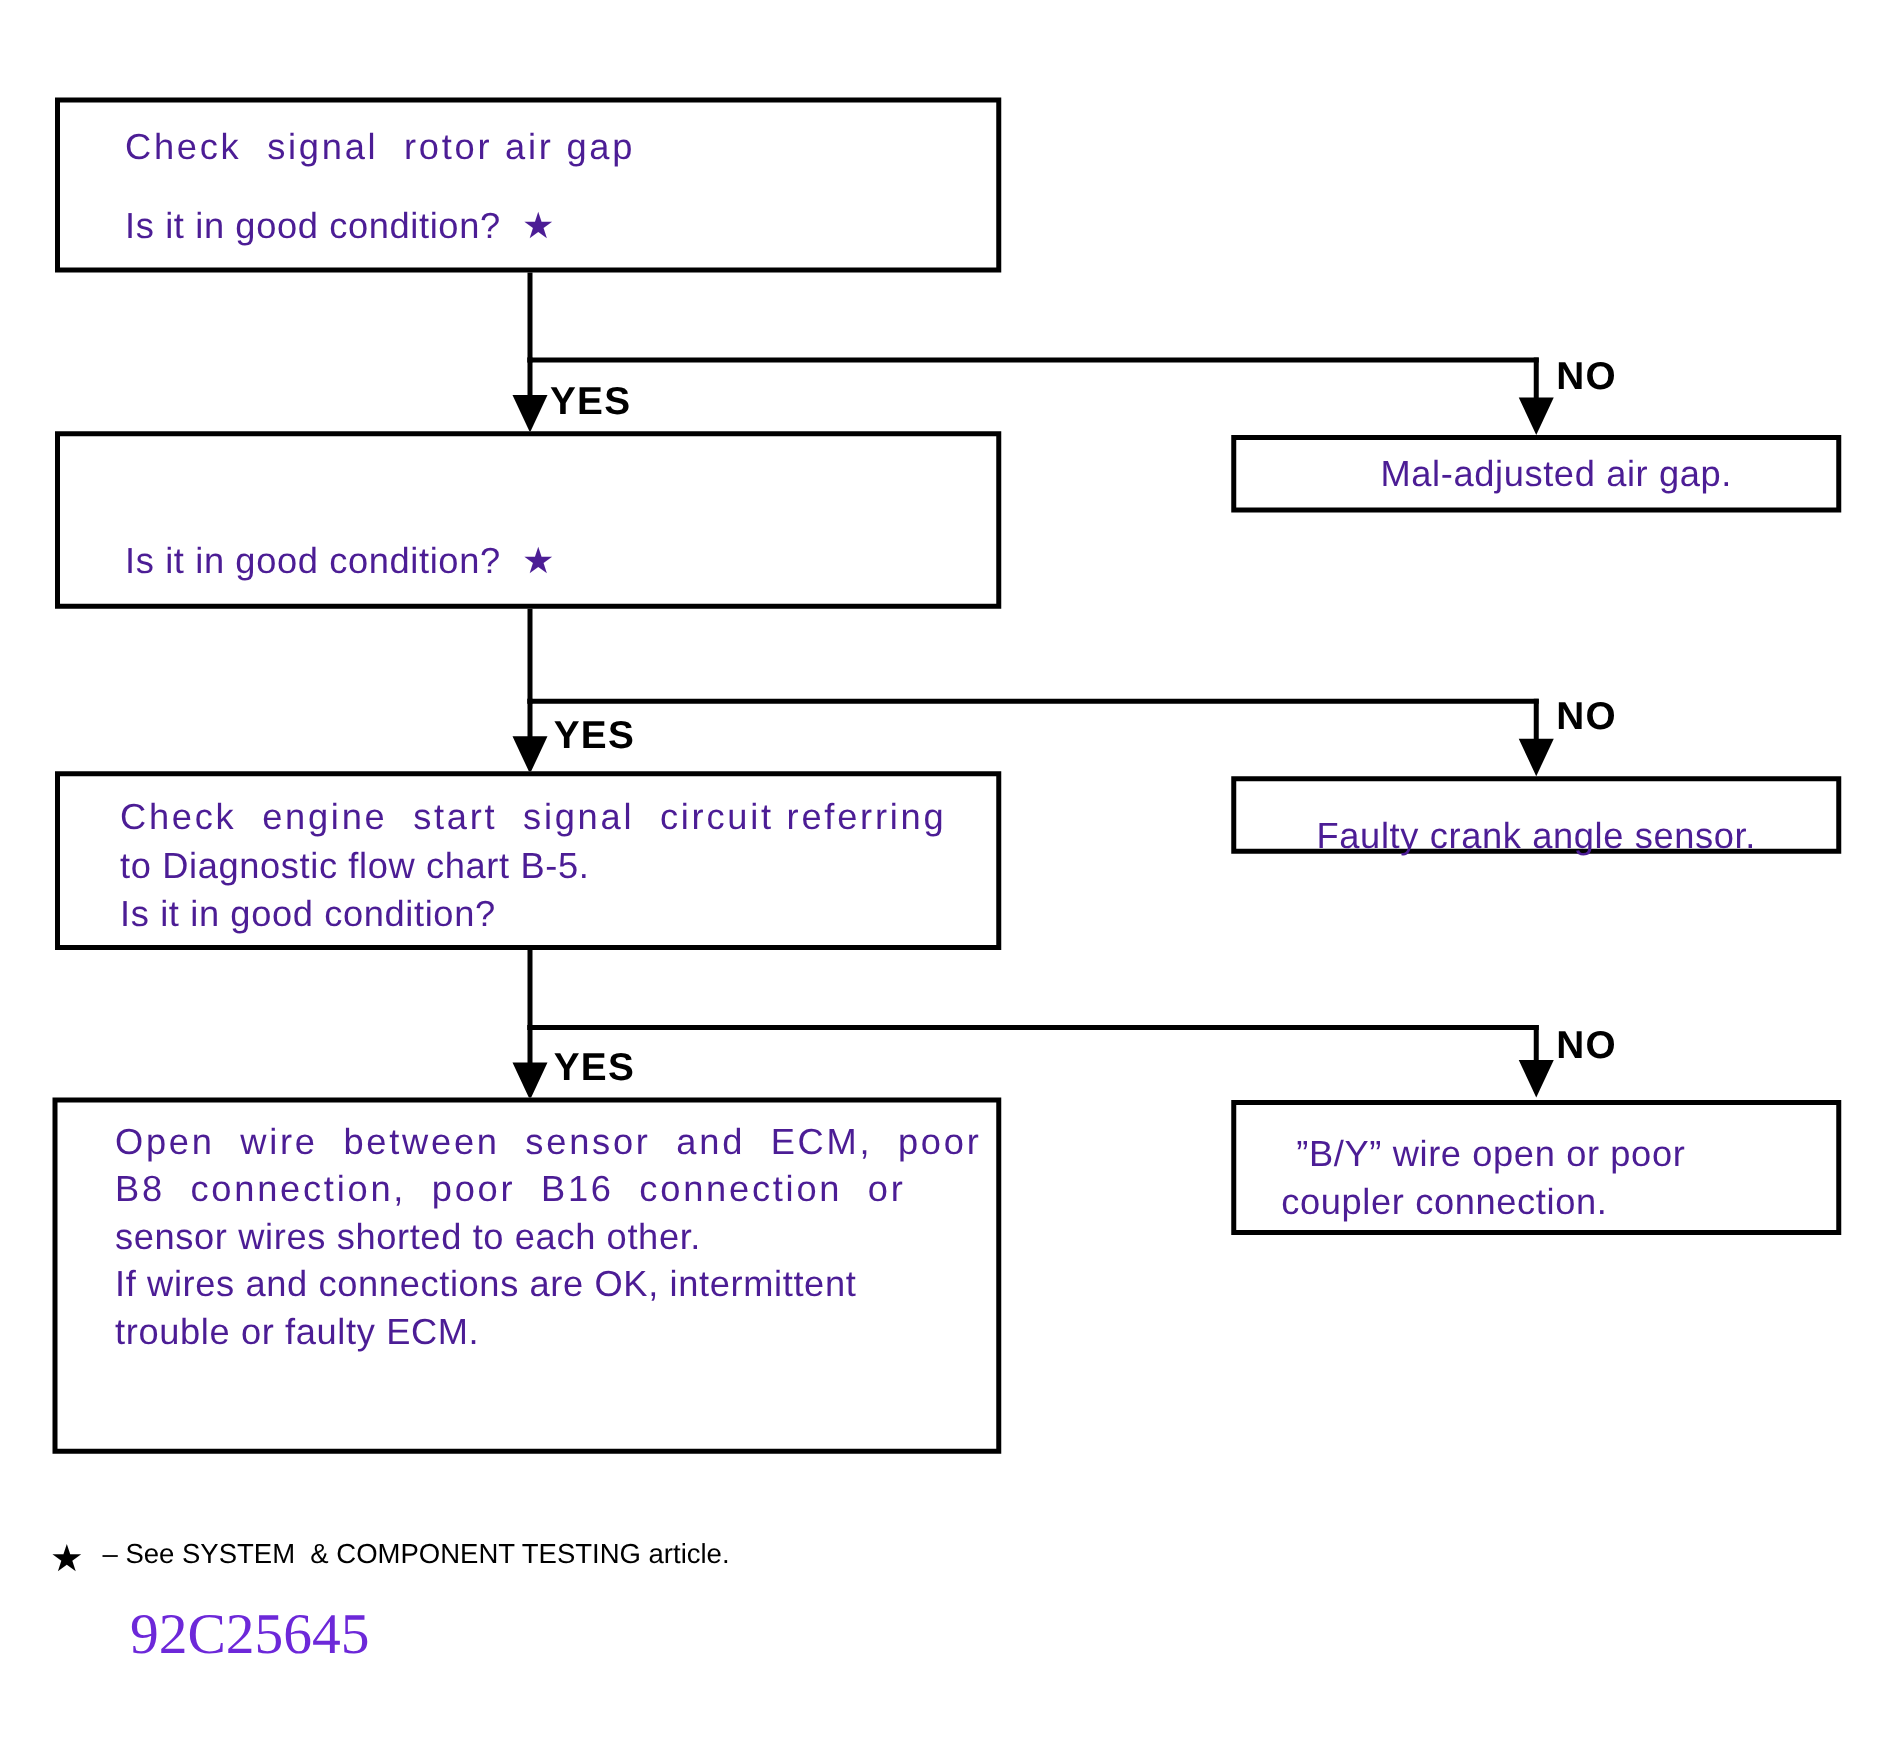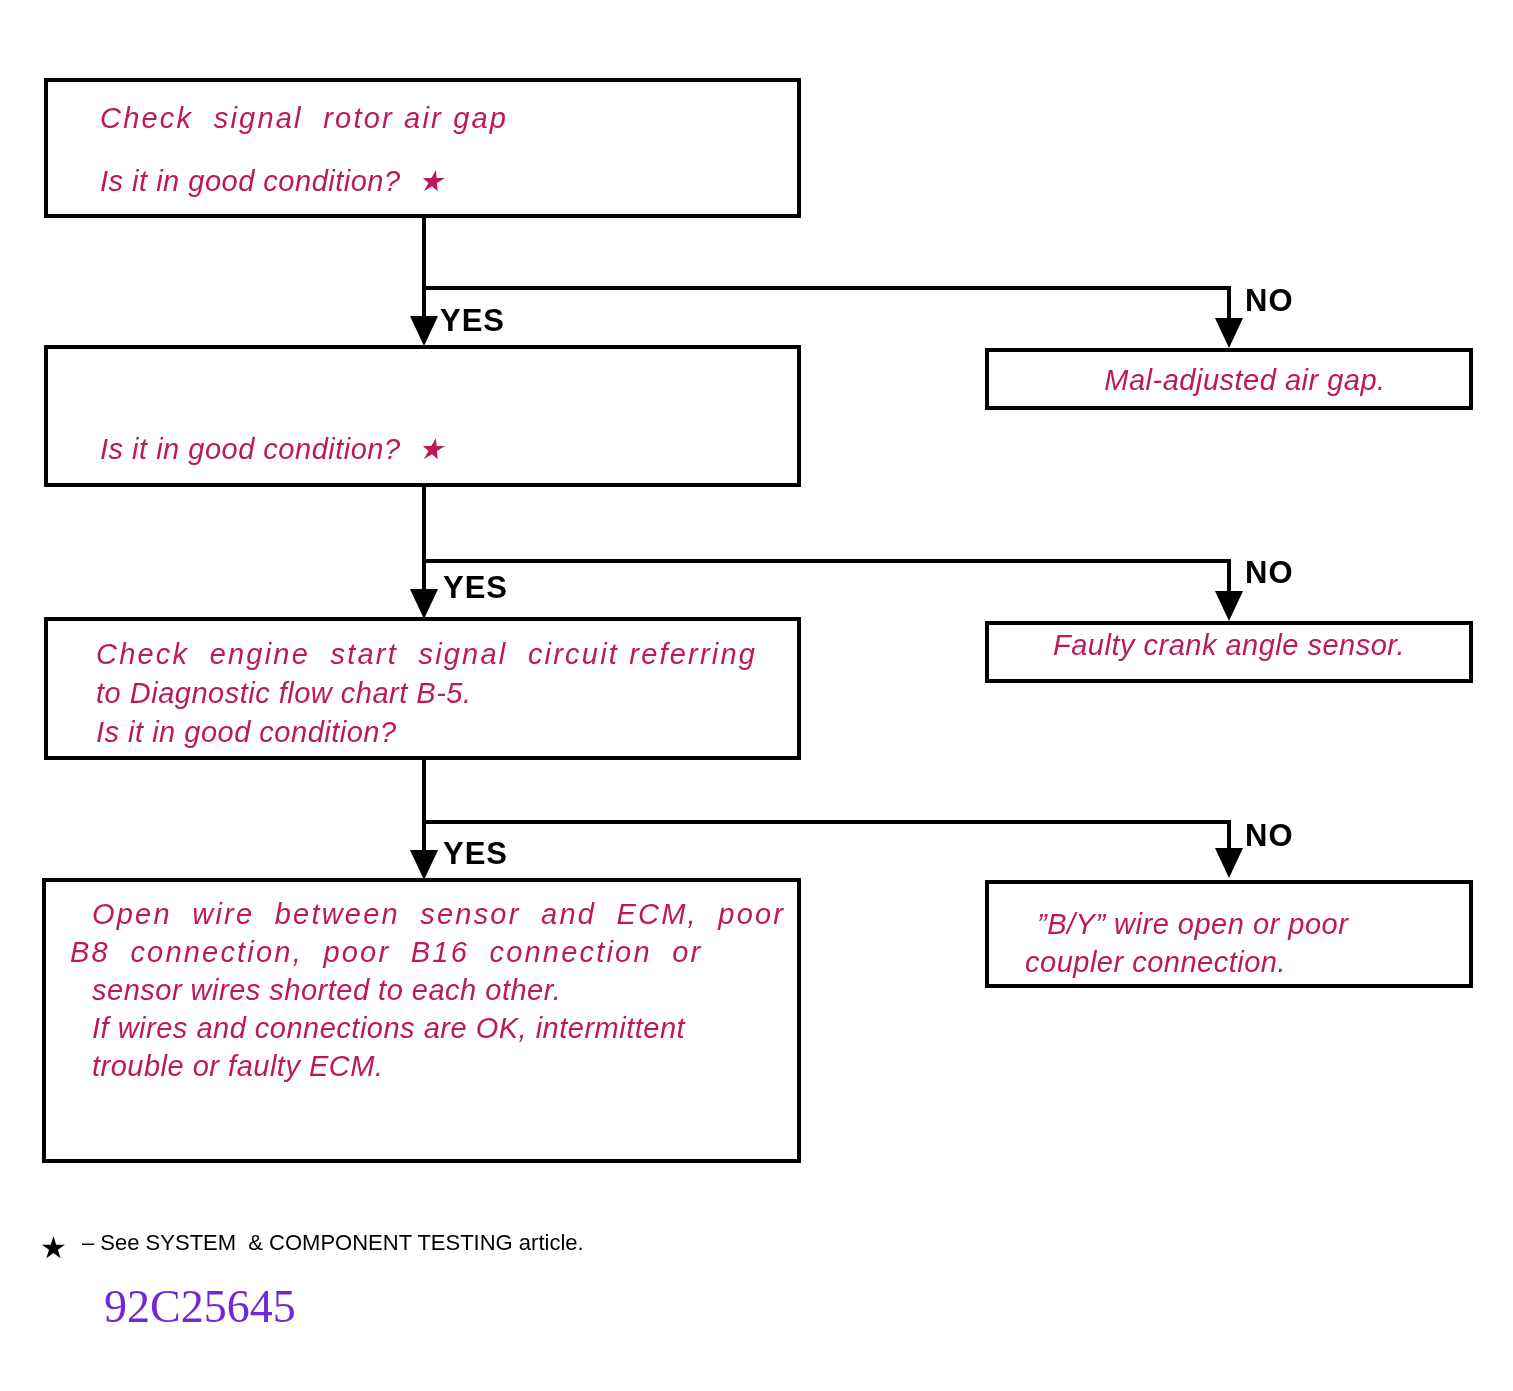--- a/index.html
+++ b/index.html
@@ -21,24 +21,23 @@
   .box {
     position: absolute;
     box-sizing: border-box;
     border: 4px solid #000000;
     background: #ffffff;
   }
   .box-text {
     position: absolute;
     left: 0; right: 0;
     font-family: "Liberation Sans", sans-serif;
-    color: #be185d;
+    color: #4c1d95;
     white-space: pre;
     line-height: 1.0;
-    font-style: italic;
   }
   .t-left  { text-align: left; }
   .t-center{ text-align: center; }
 
   
   .q-line {
     font-size: 29px;
     letter-spacing: 0.5px;
   }
   .q-line.spaced { letter-spacing: 2.2px; }
@@ -126,21 +125,21 @@
   <div class="vline" style="left:422px; top:487px; height:76px;"></div>
   <div class="hline" style="left:422px; top:559px; width:809px;"></div>
   <div class="vline" style="left:422px; top:559px; height:38px;"></div>
   <div class="arrowhead" style="left:410px; top:589px;"></div>
   <div class="vline" style="left:1227px; top:559px; height:36px;"></div>
   <div class="arrowhead" style="left:1215px; top:591px;"></div>
   <div class="branch-label" style="left:443px; top:570px;">YES</div>
   <div class="branch-label" style="left:1245px; top:555px;">NO</div>
 
   <div class="box" style="left:985px; top:621px; width:488px; height:62px;">
-    <div class="box-text q-line t-center" style="top:6px;">Faulty crank angle sensor.</div>
+    <div class="box-text q-line t-center" style="top:30px;">Faulty crank angle sensor.</div>
   </div>
 
   <div class="box" style="left:44px; top:617px; width:757px; height:143px;">
     <div class="box-text q-line spaced t-left" style="top:19px; padding-left:48px;">Check  engine  start  signal  circuit referring</div>
     <div class="box-text q-line t-left" style="top:58px; padding-left:48px;">to Diagnostic flow chart B-5.</div>
     <div class="box-text q-line t-left" style="top:97px; padding-left:48px;">Is it in good condition?</div>
   </div>
 
   <div class="vline" style="left:422px; top:760px; height:64px;"></div>
   <div class="hline" style="left:422px; top:820px; width:809px;"></div>
@@ -151,21 +150,21 @@
   <div class="branch-label" style="left:443px; top:836px;">YES</div>
   <div class="branch-label" style="left:1245px; top:818px;">NO</div>
 
   <div class="box" style="left:985px; top:880px; width:488px; height:108px;">
     <div class="box-text q-line t-left" style="top:26px; padding-left:48px;">”B/Y” wire open or poor</div>
     <div class="box-text q-line t-left" style="top:64px; padding-left:36px;">coupler connection.</div>
   </div>
 
   <div class="box" style="left:42px; top:878px; width:759px; height:285px;">
     <div class="box-text q-line spaced t-left" style="top:18px; padding-left:46px;">Open  wire  between  sensor  and  ECM,  poor</div>
-    <div class="box-text q-line spaced t-left" style="top:56px; padding-left:24px;">B8  connection,  poor  B16  connection  or</div>
+    <div class="box-text q-line spaced t-left" style="top:56px; padding-left:46px;">B8  connection,  poor  B16  connection  or</div>
     <div class="box-text q-line t-left" style="top:94px; padding-left:46px;">sensor wires shorted to each other.</div>
     <div class="box-text q-line t-left" style="top:170px; padding-left:46px;">trouble or faulty ECM.</div>
     <div class="box-text q-line t-left" style="top:132px; padding-left:46px;">If wires and connections are OK, intermittent</div>
   </div>
 
   <span class="star-glyph" style="left:40px; top:1233px;">★</span>
   <span class="footnote" style="left:82px; top:1230px;">– See SYSTEM  &amp; COMPONENT TESTING article.</span>
 
   <span class="docid" style="left:104px; top:1280px;">92C25645</span>
 

